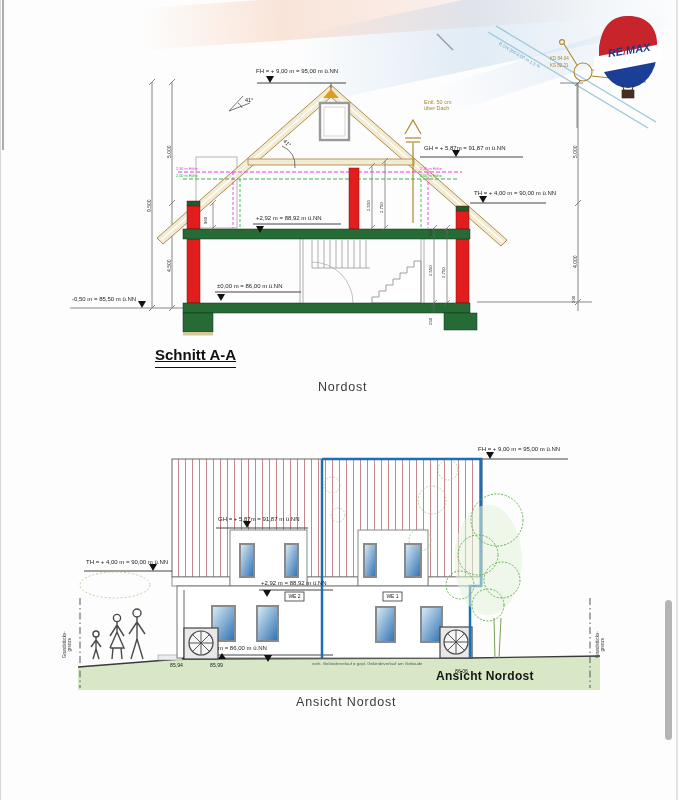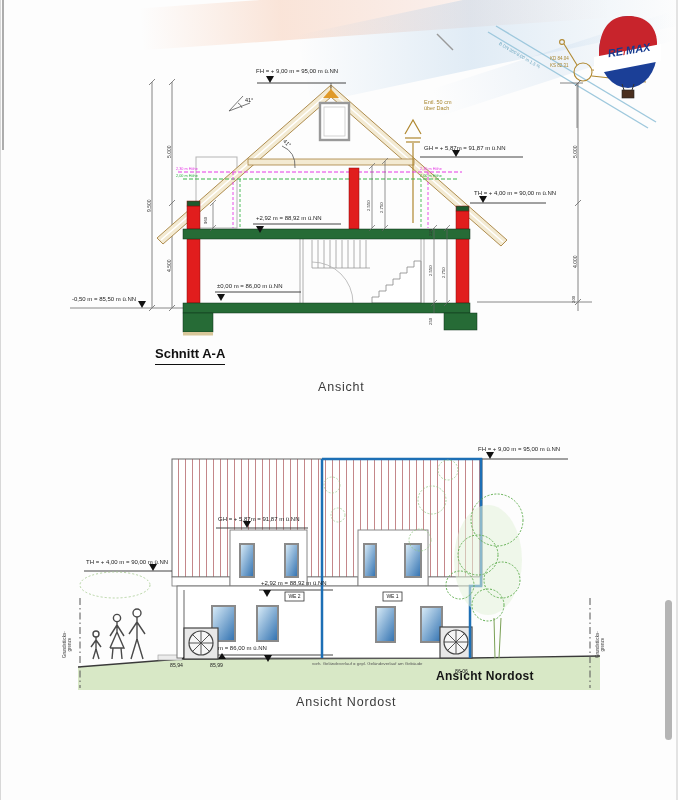--- a/index.html
+++ b/index.html
@@ -15,21 +15,21 @@
        background:linear-gradient(100deg,rgba(145,185,220,0),rgba(150,190,225,.28) 45%,rgba(145,185,220,0));}
   .wm3{left:430px;top:50px;width:250px;height:28px;transform:rotate(-18deg);
        background:linear-gradient(95deg,rgba(170,200,230,0),rgba(170,200,230,.2),rgba(170,200,230,0));}
   svg{position:absolute;left:0;top:0;}
   .lbl{position:absolute;font-size:6px;color:#1c1c1c;white-space:nowrap;line-height:1.1;}
   .dim{font-size:5px;color:#333;}
   .r90{transform:rotate(-90deg);transform-origin:0 0;}
   .tiny{font-size:4.3px;color:#555;}
   .tan{color:#a8862f;}
   .pre{white-space:pre-line;}
-  .title{font-size:13px;font-weight:bold;color:#101010;border-bottom:1.6px solid #101010;padding-bottom:3px;}
+  .title{font-size:15px;font-weight:bold;color:#101010;border-bottom:1.6px solid #101010;padding-bottom:3px;text-decoration:underline;}
   .caption{font-size:12.5px;color:#3a3a3a;letter-spacing:.8px;}
   .grassTitle{font-size:12px;font-weight:bold;color:#151515;letter-spacing:.3px;}
   .we{font-size:5px;color:#222;width:19px;text-align:center;}
   .spot{font-size:5.2px;color:#222;}
   .mag{color:#e53ae5;font-size:3.8px;}
   .grn{color:#2fae44;font-size:3.8px;}
   .pipe{font-size:4.5px;color:#6fa8c0;transform:rotate(30.5deg);transform-origin:0 0;}
   .logoTxt{position:absolute;left:598px;top:44px;width:62px;text-align:center;
            transform:rotate(-9deg);font-size:11px;font-weight:900;font-style:italic;letter-spacing:0;}
   .logoTxt .nv{color:#153a8f;} .logoTxt .rd{color:#c8242c;}
@@ -338,21 +338,21 @@
   <div class="lbl dim r90" style="left:429px;top:276px;font-size:4.3px;">2.550</div>
   <div class="lbl dim r90" style="left:442px;top:278px;font-size:4.3px;">2.750</div>
   <div class="lbl dim r90" style="left:429px;top:325px;font-size:4.3px;">250</div>
 
   <div class="lbl mag" style="left:176px;top:167px;">2,30 m Höhe</div>
   <div class="lbl grn" style="left:176px;top:174px;">2,00 m Höhe</div>
   <div class="lbl mag" style="left:420px;top:167px;">2,30 m Höhe</div>
   <div class="lbl grn" style="left:420px;top:174px;">2,00 m Höhe</div>
 
   <div class="lbl title" style="left:155px;top:347px;">Schnitt A-A</div>
-  <div class="lbl caption" style="left:318px;top:381px;">Ansicht</div>
+  <div class="lbl caption" style="left:318px;top:381px;">Nordost</div>
 
   <div class="lbl pipe" style="left:500px;top:42px;">B DN 300 8,00 m 1,5 %</div>
   <div class="lbl tan" style="left:550px;top:57px;font-size:4.5px;">KD 84.04</div>
   <div class="lbl tan" style="left:550px;top:64px;font-size:4.5px;">KS 82.31</div>
 
   <div class="logoTxt"><span class="nv">RE</span><span class="rd">/</span><span class="nv">MAX</span></div>
 
   <div class="lbl" style="left:478px;top:446px;">FH = + 9,00 m = 95,00 m ü.NN</div>
   <div class="lbl" style="left:218px;top:516px;">GH = + 5,87m = 91,87 m ü.NN</div>
   <div class="lbl" style="left:86px;top:559px;">TH = + 4,00 m = 90,00 m ü.NN</div>

